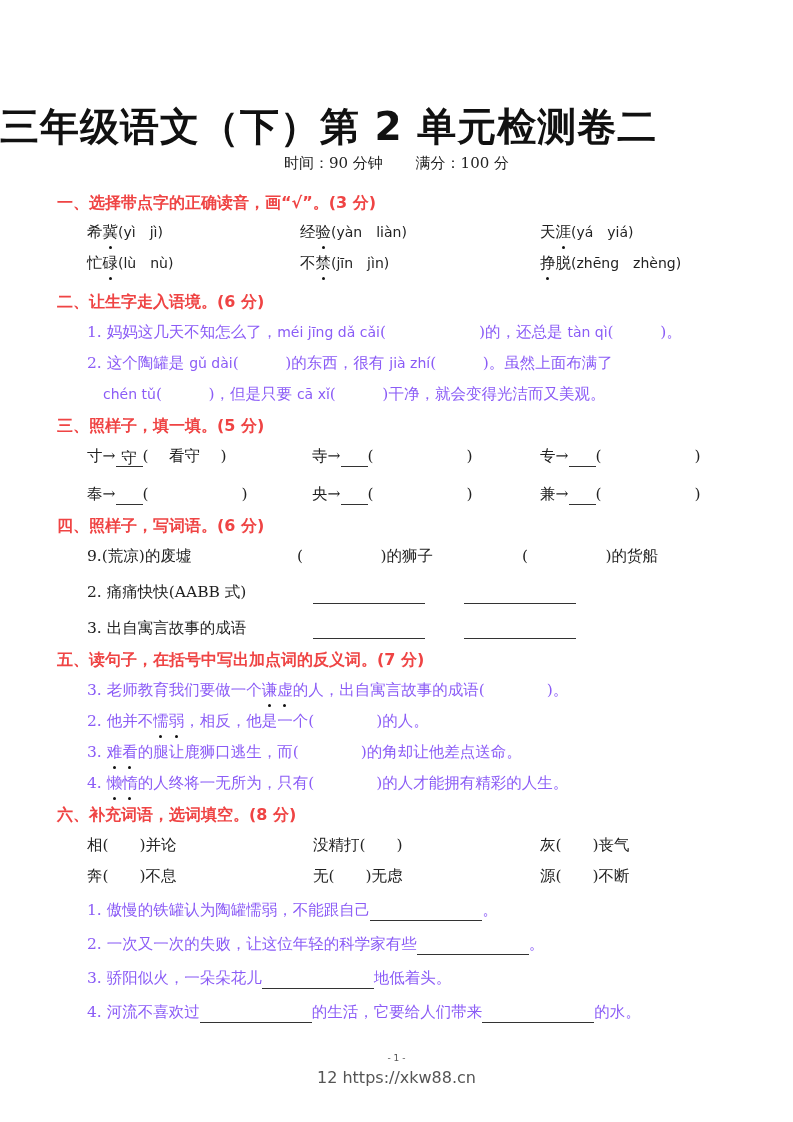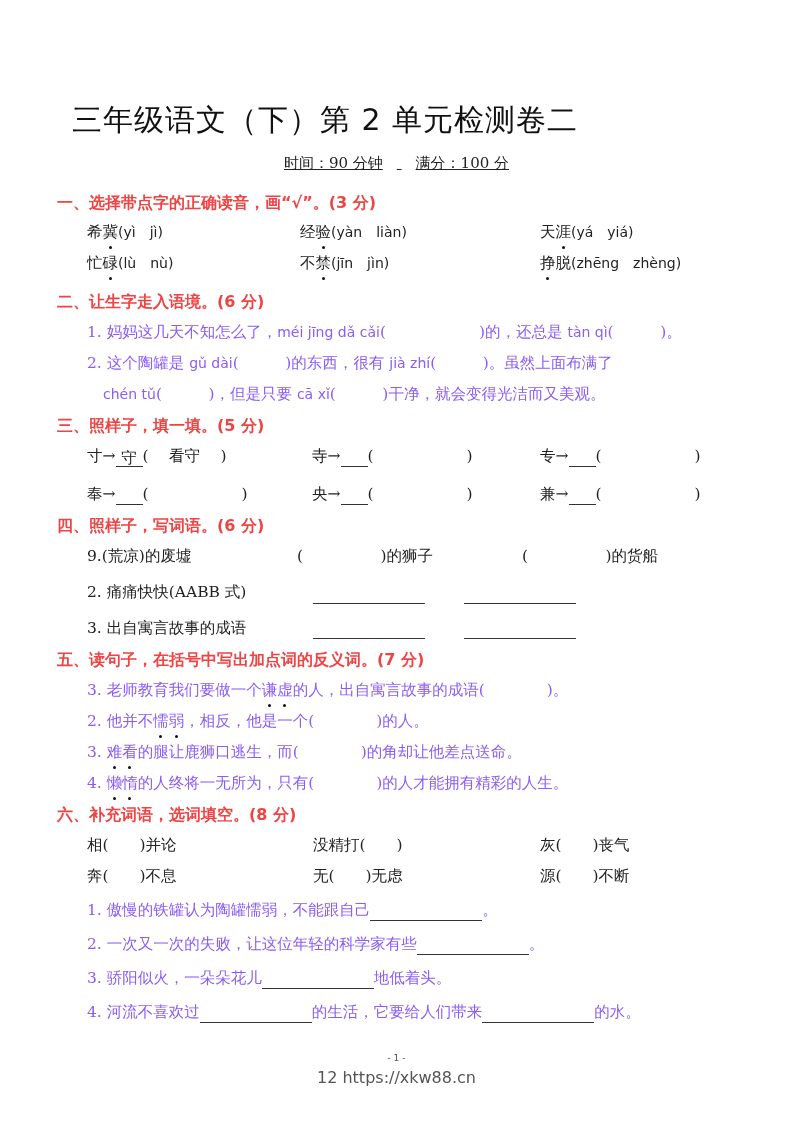--- a/index.html
+++ b/index.html
@@ -1,21 +1,21 @@
 <!DOCTYPE html>
 <html><head>
 <meta charset="utf-8">
 <style>
   html, body { margin: 0; padding: 0; background: #ffffff; }
   body { width: 793px; height: 1122px; position: relative; overflow: hidden; color: #1a1a1a;
          font-family: "DejaVu Serif", "Liberation Serif", serif; }
   .abs { position: absolute; white-space: nowrap; }
-  .title { left: 0; width: 650px; top: 100px; text-align: center; font-size: 30px; letter-spacing: 1px;
-           font-family: "DejaVu Sans", "Liberation Sans", sans-serif; font-weight: normal; color: #111; }
-  .subtitle { left: 0; width: 793px; top: 154px; text-align: center; font-size: 15px; color: #222; text-decoration: underline; }
+  .title { left: 0; width: 650px; top: 100px; text-align: center; font-size: 39px; letter-spacing: 1px;
+           font-family: "DejaVu Sans", "Liberation Sans", sans-serif; font-weight: bold; color: #111; }
+  .subtitle { left: 0; width: 793px; top: 154px; text-align: center; font-size: 15px; color: #222; }
   .subtitle span { margin: 0 14px; }
   .sec { left: 57px; font-size: 16px; font-weight: bold; color: #ef4444;
          font-family: "DejaVu Sans", "Liberation Sans", sans-serif; }
   .line { left: 87px; font-size: 15.5px; color: #8b5cf6; }
   .pinyin { font-family: "DejaVu Sans", "Liberation Sans", sans-serif; font-size: 14px; }
   .dot { position: relative; display: inline-block; }
   .dot::after { content: ""; position: absolute; left: 50%; bottom: -6px; width: 3px; height: 3px;
                 margin-left: -1.5px; border-radius: 50%; background: #111; }
   .blank { display: inline-block; border-bottom: 1px solid #333; height: 18px; vertical-align: bottom; }
   .footer-page { left: 0; width: 793px; top: 1053px; text-align: center; font-size: 9px; color: #555;

